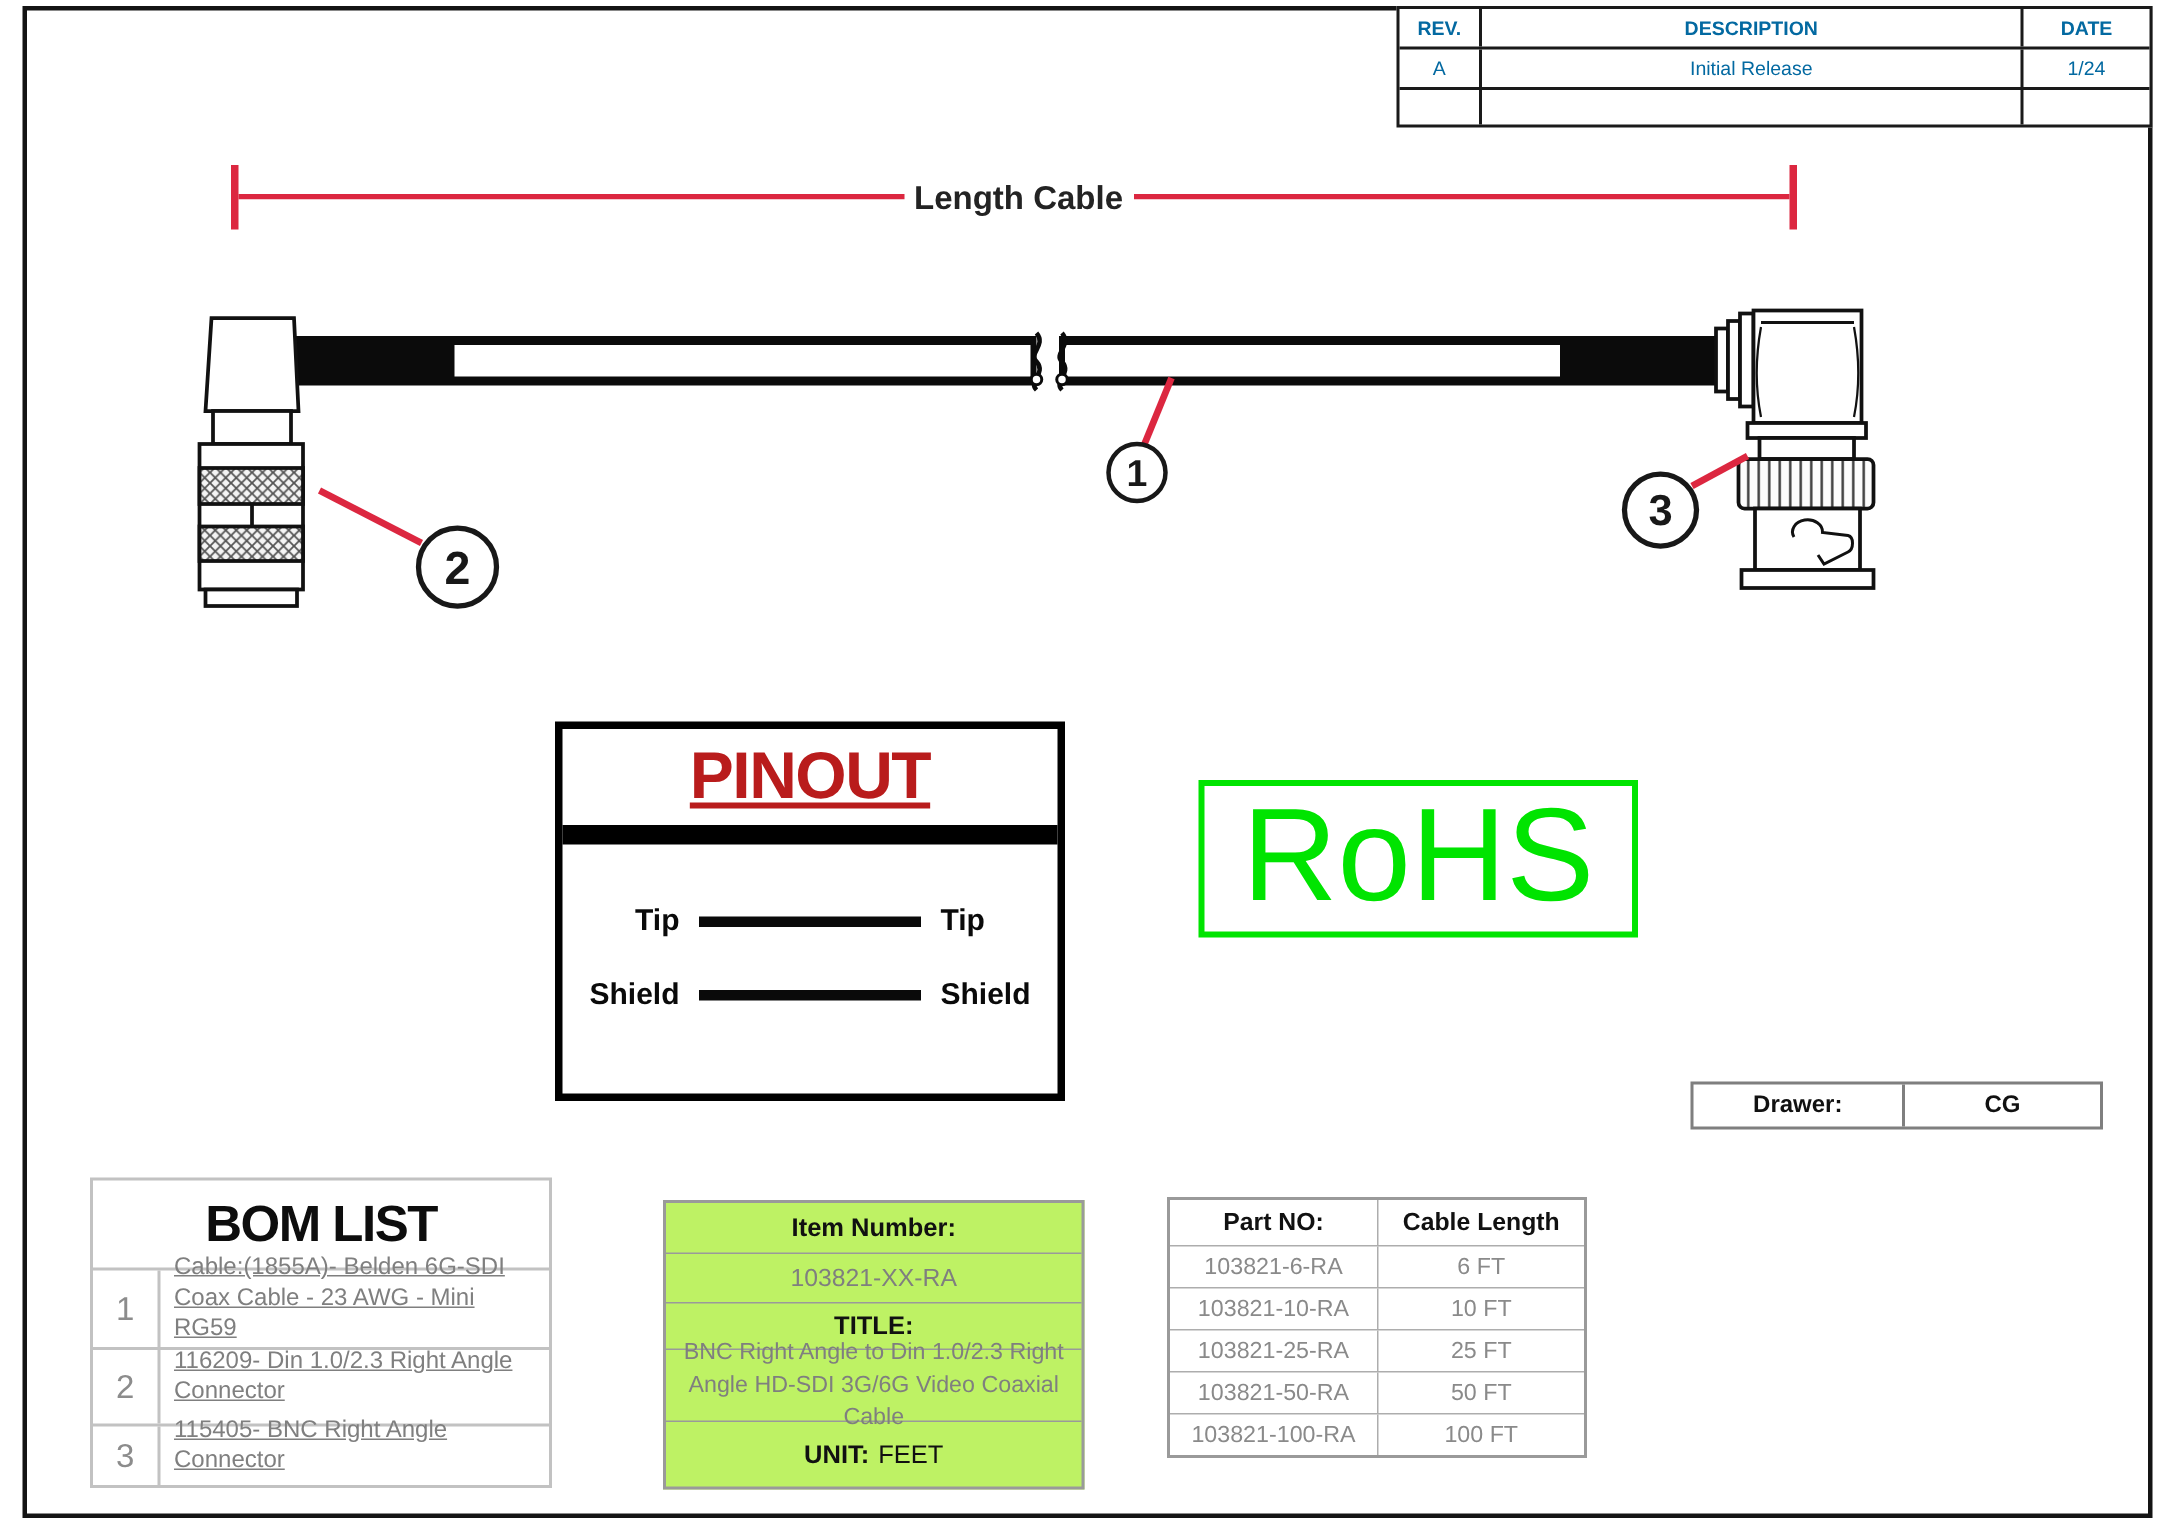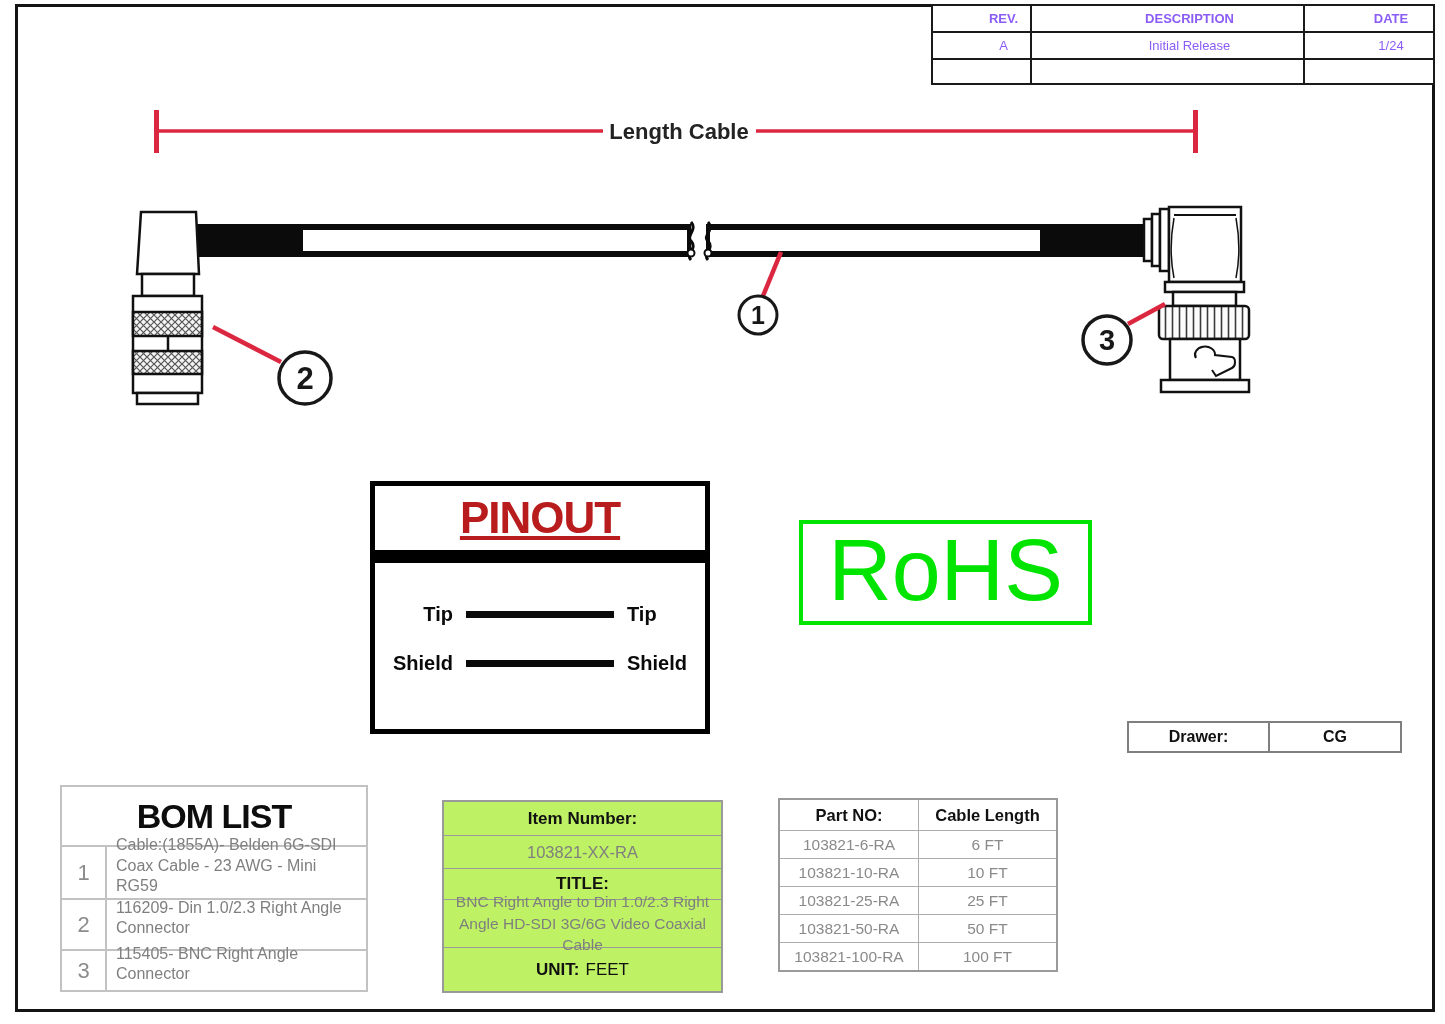--- a/index.html
+++ b/index.html
@@ -8,21 +8,21 @@
   #page {
     position: relative; width: 1445px; height: 1024px; background:#fff; overflow:hidden;
   }
   
   #sheet-border { position:absolute; left:15px; top:4px; width:1420px; height:1008px; border:3px solid #141414; }
 
   
   #rev-table { position:absolute; left:931px; top:4px; width:504px; border:2px solid #1a1a1a; background:#fff; }
   .rev-row { display:flex; }
   .rev-row + .rev-row { border-top:2px solid #1a1a1a; }
-  .rev-cell { display:flex; align-items:center; justify-content:center; font-size:13px; color:#8b5cf6;margin-left:44px; }
+  .rev-cell { display:flex; align-items:center; justify-content:center; font-size:13px; color:#0369a1; }
   .rev-c1 { width:55px; border-right:2px solid #1a1a1a; }
   .rev-c2 { flex:1; border-right:2px solid #1a1a1a; }
   .rev-c3 { width:84px; }
   .rev-h { font-weight:600; }
   .rev-r1 { height:25px; } .rev-r2 { height:27px; } .rev-r3 { height:25px; }
 
   
   #drawing-svg { position:absolute; left:0; top:0; width:1445px; height:1024px; }
 
   
@@ -47,21 +47,21 @@
   .appr-row + .appr-row { border-top:2px solid #7f7f7f; }
   .appr-label { width:141px; border-right:2px solid #7f7f7f; display:flex; align-items:center; justify-content:center; font-weight:bold; font-size:16px; color:#111; }
   .appr-value { flex:1; display:flex; align-items:center; justify-content:center; font-weight:bold; font-size:16px; color:#111; }
 
   
   #bom { position:absolute; left:60px; top:785px; width:308px; border:2px solid #c2c2c2; background:#fff; }
   #bom-header { height:58px; display:flex; align-items:center; justify-content:center; }
   #bom-title { font-size:34px; font-weight:bold; color:#0d0d0d; letter-spacing:-1px; }
   .bom-row { display:flex; border-top:2px solid #c2c2c2; }
   .bom-num { width:45px; border-right:2px solid #c2c2c2; display:flex; align-items:center; justify-content:center; font-size:22px; color:#8c8c8c; }
-  .bom-desc { flex:1; display:flex; align-items:center; padding:5px 6px 18px 9px; font-size:16px; line-height:1.28; color:#7f7f7f; }
+  .bom-desc { flex:1; display:flex; align-items:center; padding:5px 6px 18px 9px; font-size:16px; line-height:1.28; color:#7f7f7f;text-decoration:underline; }
   .bom-r1 { height:53px; } .bom-r2 { height:51px; } .bom-r3 { height:41px; }
 
   
   #item-info { position:absolute; left:442px; top:800px; width:281px; border:2px solid #9a9a9a; background:#bef264; }
   .ii-row { display:flex; align-items:center; justify-content:center; text-align:center; }
   .ii-row + .ii-row { border-top:1.5px solid #9a9a9a; }
   .ii-bold { font-weight:bold; font-size:17px; color:#111; }
   .ii-gray { font-size:16.5px; color:#7f7f7f; }
   .ii-r1 { height:33px; } .ii-r2 { height:33px; } .ii-r3 { height:31px; }
   .ii-r4 { height:48px; font-size:15.5px; line-height:1.4; padding:0 1px; }

